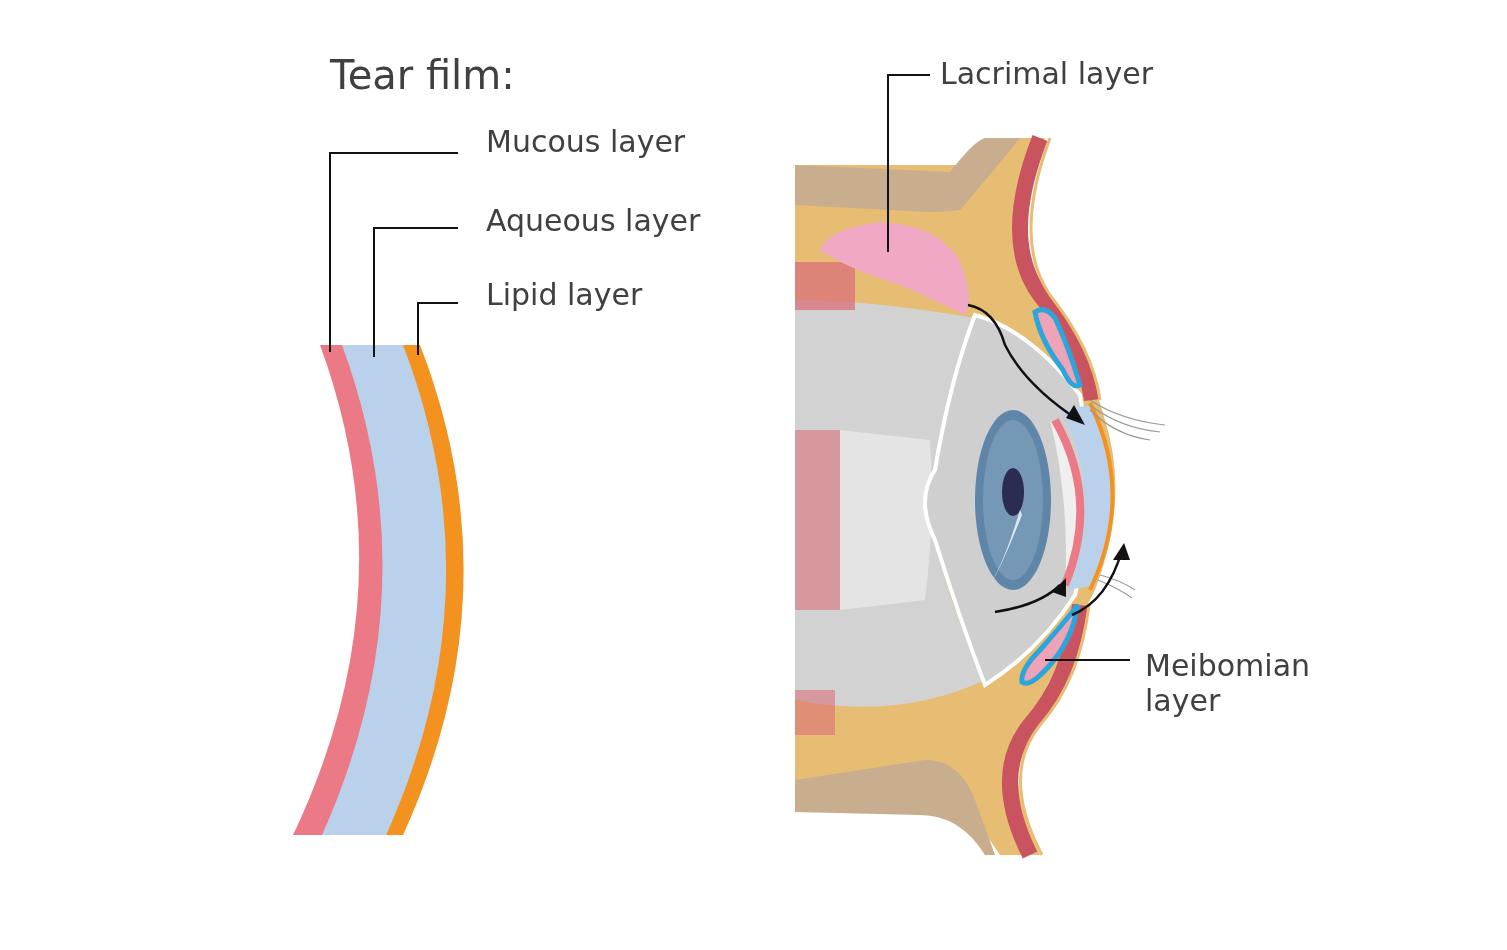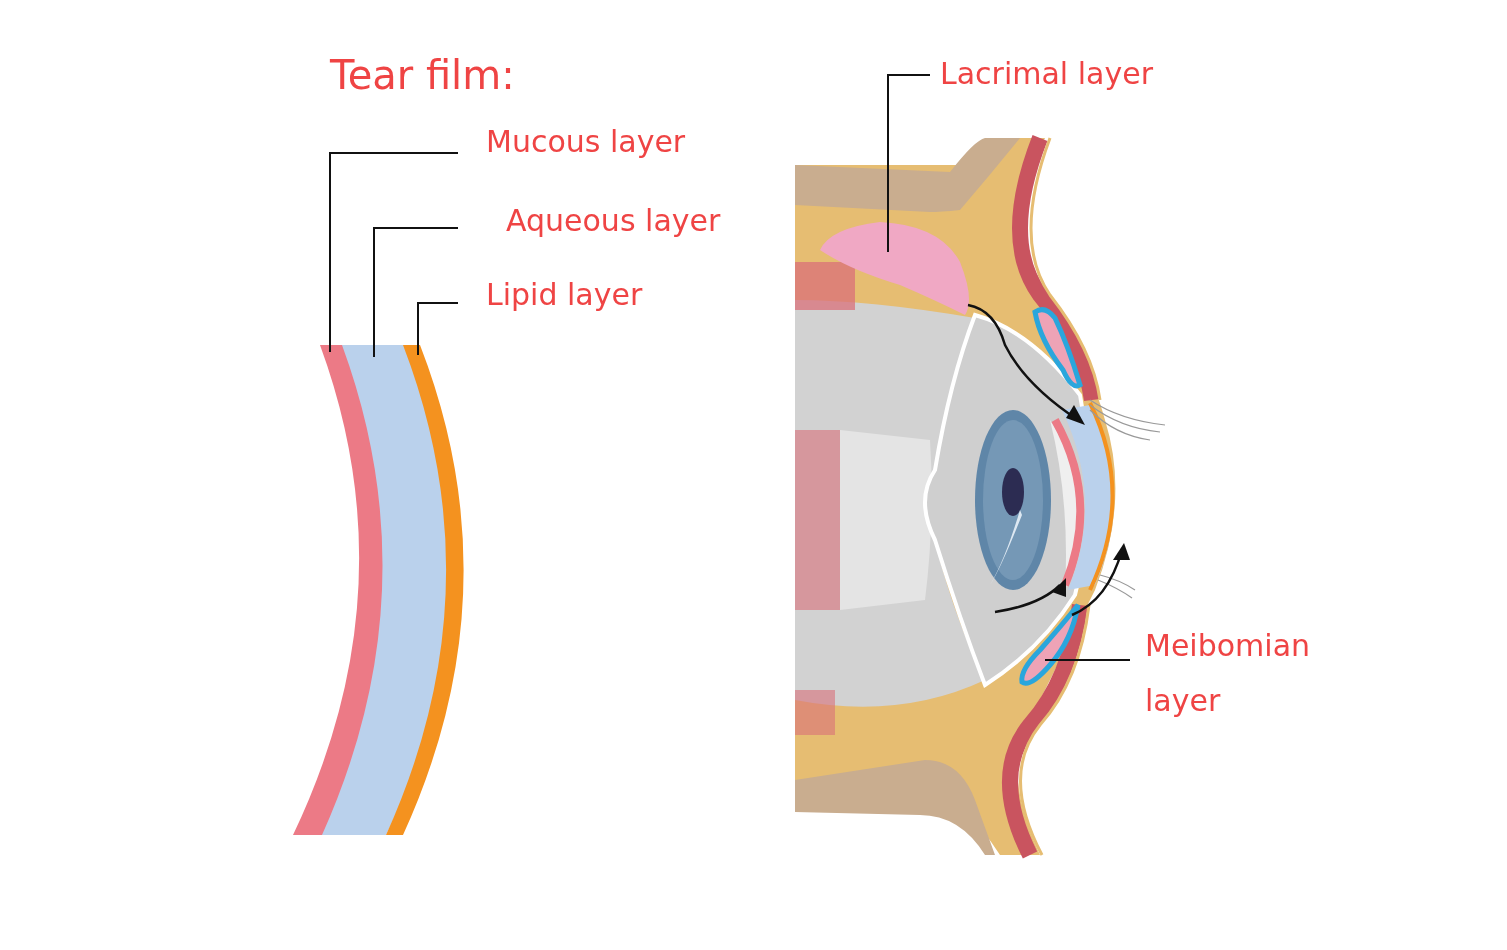--- a/index.html
+++ b/index.html
@@ -1,18 +1,18 @@
 <!DOCTYPE html>
 <html><head>
   <meta charset="utf-8">
   <style>
     html, body { margin: 0; padding: 0; background: #ffffff; }
     body { width: 1507px; height: 950px; position: relative; overflow: hidden;
            font-family: "DejaVu Sans", "Liberation Sans", sans-serif; }
-    .lbl { position: absolute; color: #ef4444; white-space: nowrap; }
+    .lbl { position: absolute; color: #404040; white-space: nowrap; }
     .title { font-size: 40px; left: 330px; top: 52px; }
     .l30 { font-size: 30px; }
     svg { position: absolute; left: 0; top: 0; }
   </style>
 </head>
 <body>
 
 <svg width="1507" height="950" viewBox="0 0 1507 950">
 
   <g>
@@ -92,17 +92,17 @@
       <polygon points="1124,543 1113,560 1130,560"></polygon>
     </g>
 
     <polyline points="888,252 888,75 930,75" fill="none" stroke="#111" stroke-width="2"></polyline>
     <line x1="1045" y1="660" x2="1130" y2="660" stroke="#111" stroke-width="2"></line>
   </g>
 </svg>
 
 <div class="lbl title">Tear film:</div>
 <div class="lbl l30" style="left:486px; top:124px;">Mucous layer</div>
-<div class="lbl l30" style="left:486px; top:203px;margin-left:20px;">Aqueous layer</div>
+<div class="lbl l30" style="left:486px; top:203px;">Aqueous layer</div>
 <div class="lbl l30" style="left:486px; top:277px;text-align:center;">Lipid layer</div>
 <div class="lbl l30" style="left:940px; top:56px;">Lacrimal layer</div>
-<div class="lbl l30" style="left:1145px; top:628px;">Meibomian</div>
+<div class="lbl l30" style="left:1145px; top:648px;">Meibomian</div>
 <div class="lbl l30" style="left:1145px; top:683px;">layer</div>
 
 </body></html>

